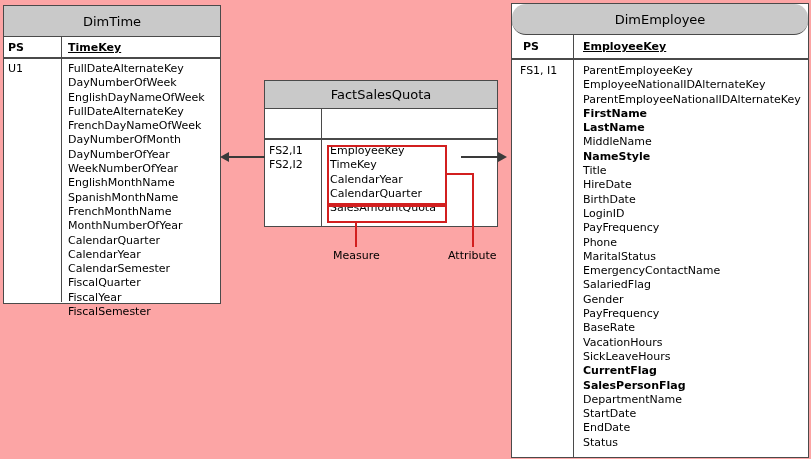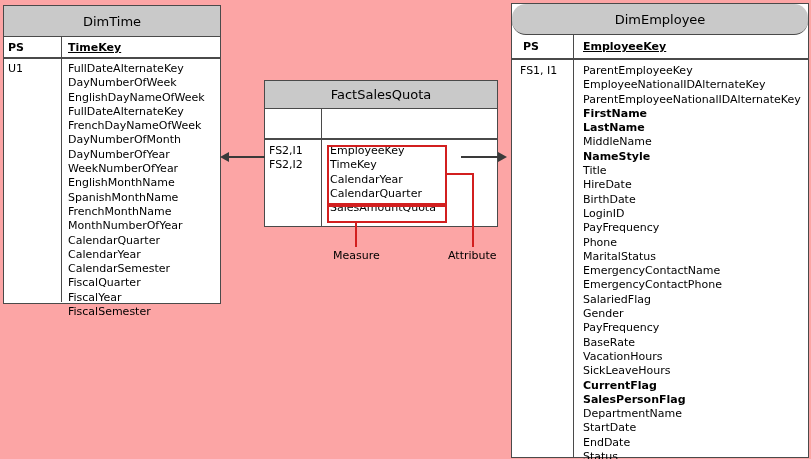--- a/index.html
+++ b/index.html
@@ -192,21 +192,20 @@
         <div class="field">MiddleName</div>
         <div class="field bold">NameStyle</div>
         <div class="field">Title</div>
         <div class="field">HireDate</div>
         <div class="field">BirthDate</div>
         <div class="field">LoginID</div>
         <div class="field">PayFrequency</div>
         <div class="field">Phone</div>
         <div class="field">MaritalStatus</div>
         <div class="field">EmergencyContactName</div>
-        <div class="field">EmergencyContactPhone</div>
         <div class="field">SalariedFlag</div>
         <div class="field">Gender</div>
         <div class="field">PayFrequency</div>
         <div class="field">BaseRate</div>
         <div class="field">VacationHours</div>
         <div class="field">SickLeaveHours</div>
         <div class="field bold">CurrentFlag</div>
         <div class="field bold">SalesPersonFlag</div>
         <div class="field">DepartmentName</div>
         <div class="field">StartDate</div>

